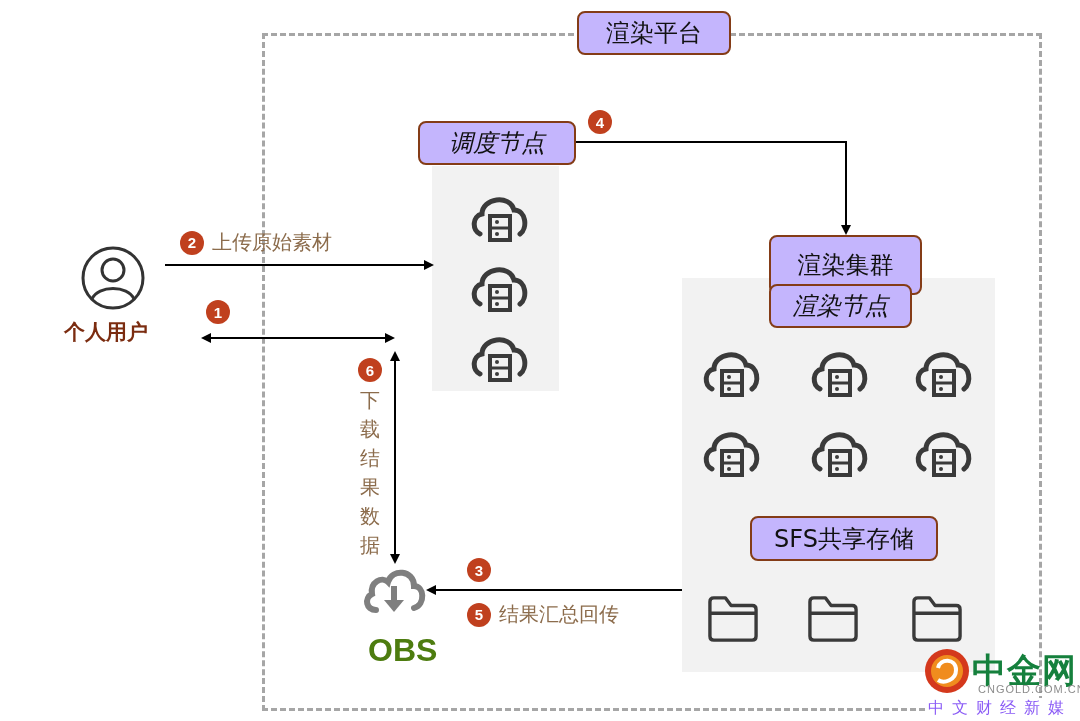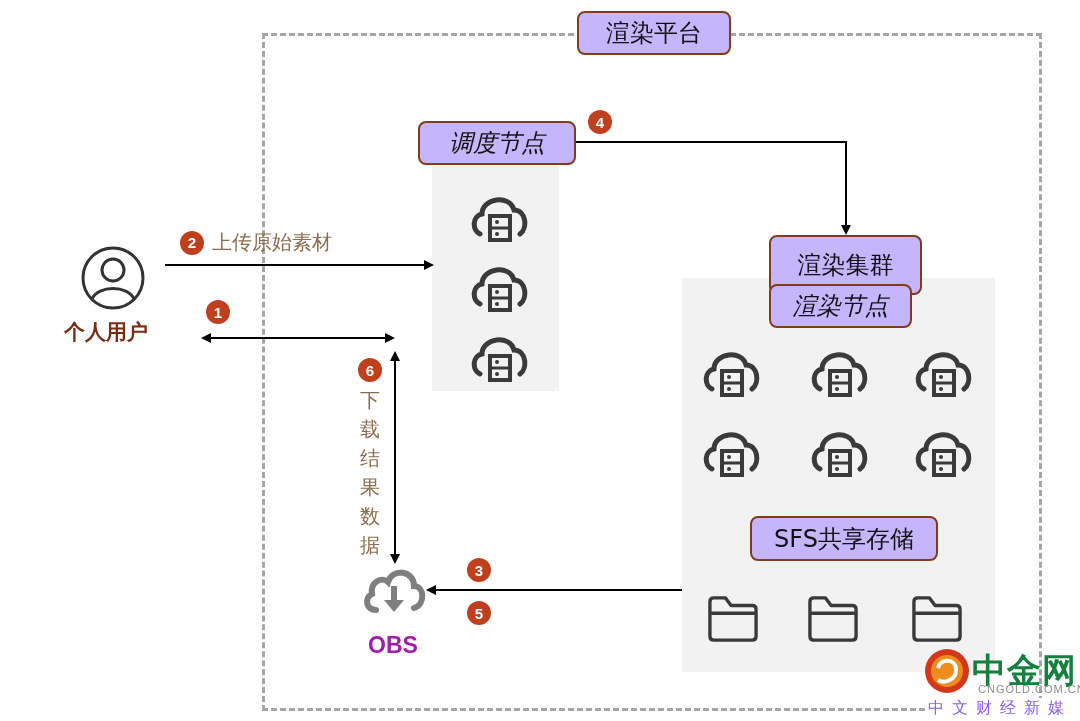--- a/index.html
+++ b/index.html
@@ -11,21 +11,21 @@
             display:flex; align-items:center; justify-content:center; font-size:24px; color:#111; white-space:nowrap; }
   .graybg { position:absolute; background:#f2f2f2; }
   .label { position:absolute; color:#8c6c4c; font-size:20px; white-space:nowrap; display:flex; align-items:center; }
   .badge { display:inline-flex; width:24px; height:24px; border-radius:50%; background:#c0401e; color:#fff;
            font-size:15px; font-weight:bold; align-items:center; justify-content:center; margin-right:8px;
            font-family:"Liberation Sans",sans-serif; }
   .vlabel { position:absolute; color:#8c6c4c; font-size:20px; width:24px; text-align:center; line-height:29px; }
   .icon { position:absolute; }
   svg.lines { position:absolute; left:0; top:0; }
   .user-label { position:absolute; left:64px; top:318px; font-size:21px; font-weight:bold; color:#7b2c10; white-space:nowrap; }
-  .obs-label { position:absolute; left:368px; top:632px; font-size:23px; font-weight:bold; color:#a21caf; font-family:"Liberation Sans",sans-serif; }
+  .obs-label { position:absolute; left:368px; top:632px; font-size:32px; font-weight:bold; color:#4d7c0f; font-family:"Liberation Sans",sans-serif; }
   .logo-text { position:absolute; left:972px; top:648px; font-size:34px; font-weight:bold; color:#15803d; letter-spacing:1px; }
   .logo-sub { position:absolute; left:978px; top:683px; font-size:11px; color:#8c8c8c; font-family:"Liberation Sans",sans-serif; letter-spacing:1px; }
   .logo-sub2 { position:absolute; left:928px; top:698px; font-size:16px; color:#8b5cf6; letter-spacing:8px; background:#fff; }
 </style>
 </head>
 <body>
 
 <div class="abs platform-border"></div>
 <div class="tagbox" style="left:577px;top:11px;width:154px;height:44px;">
     <span>渲染平台</span>
@@ -65,20 +65,21 @@
   <span class="badge">1</span>
 </div>
 <div class="label" style="left:588px;top:110px;">
   <span class="badge">4</span>
 </div>
 <div class="label" style="left:467px;top:558px;">
   <span class="badge">3</span>
 </div>
 <div class="label" style="left:467px;top:601px;">
   <span class="badge">5</span>
+  <span>结果汇总回传</span>
 </div>
 <span class="badge abs" style="left:358px;top:358px;margin:0;">6</span>
 <div class="vlabel" style="left:358px;top:386px;">
   <div>下</div>
   <div>载</div>
   <div>结</div>
   <div>果</div>
   <div>数</div>
   <div>据</div>
 </div>

